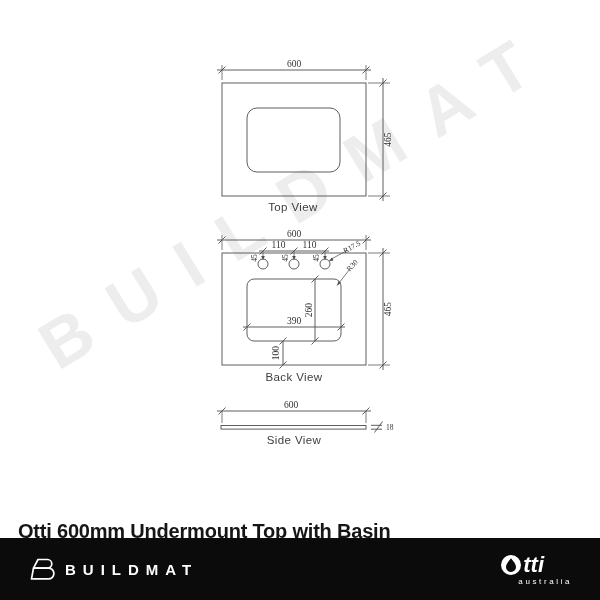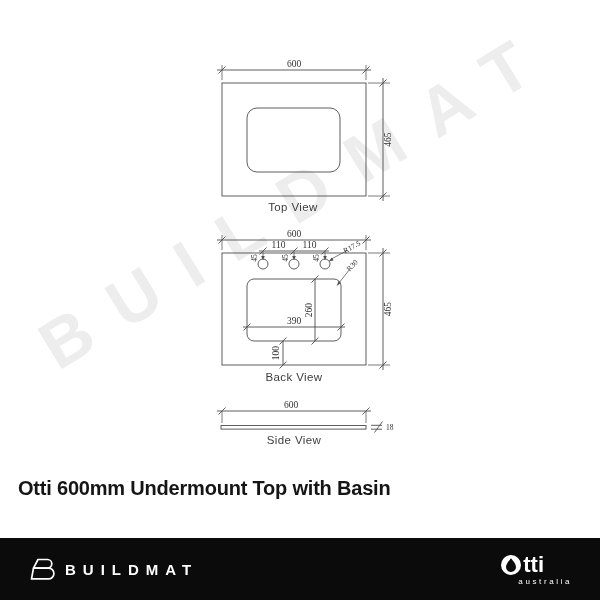--- a/index.html
+++ b/index.html
@@ -12,30 +12,30 @@
     white-space:nowrap;user-select:none;}
   
   .drawing{position:absolute;left:0;top:0;}
   .ln{stroke:#4d4d4d;stroke-width:0.9;fill:none;}
   .thin{stroke:#5a5a5a;stroke-width:0.8;fill:none;}
   .arr{fill:#4d4d4d;stroke:none;}
   .dim{font-family:"Liberation Serif",serif;font-size:9.5px;fill:#333;}
   .dim-sm{font-family:"Liberation Serif",serif;font-size:7.5px;fill:#333;}
   .viewlabel{font-family:"Liberation Sans",sans-serif;font-size:11.5px;fill:#3d3d3d;letter-spacing:0.4px;}
   
-  .title{position:absolute;left:18px;top:477px;font-size:20px;font-weight:bold;
+  .title{position:absolute;left:18px;top:520px;font-size:20px;font-weight:bold;
     color:#151515;letter-spacing:-0.2px;}
   
   .footer{position:absolute;left:0;top:538px;width:600px;height:62px;background:#0b0b0b;
     display:flex;align-items:center;justify-content:space-between;box-sizing:border-box;
     padding:0 28px;}
   .bm{display:flex;align-items:center;gap:9px;}
   .bm-text{color:#fff;font-weight:bold;font-size:15px;letter-spacing:7px;}
   .otti{display:flex;flex-direction:column;align-items:center;margin-top:2px;}
-  .otti-top{display:flex;align-items:center;}
+  .otti-top{display:flex;align-items:center;font-style:italic;}
   .otti-word{color:#fff;font-weight:bold;font-size:22px;letter-spacing:0;line-height:1;
     margin-left:1px;}
   .otti-sub{color:#fff;font-size:8px;letter-spacing:2.6px;margin-top:1px;padding-left:2px;margin-left:44px;}
 </style>
 </head>
 <body>
 
 <div class="canvas">
 
   <div class="watermark">BUILDMAT</div>

